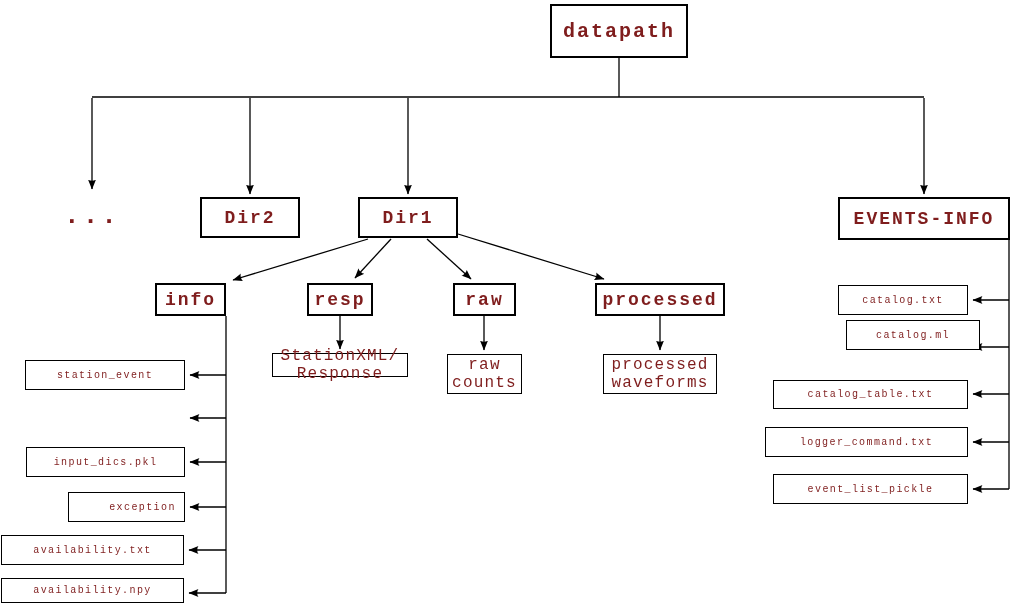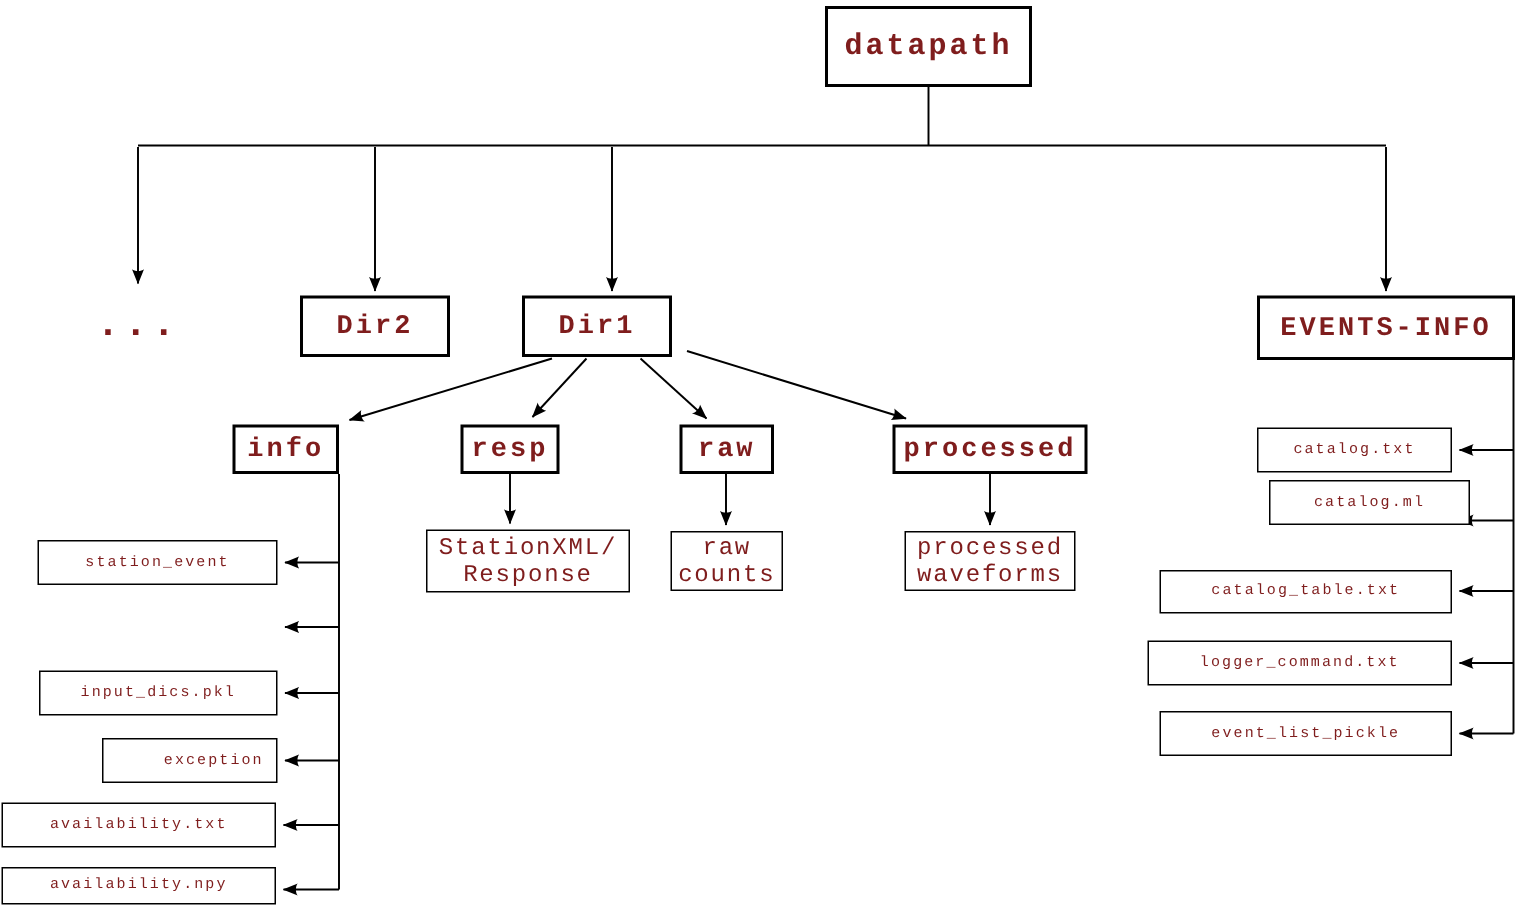--- a/index.html
+++ b/index.html
@@ -107,29 +107,29 @@
       <path d="M1009,394 H973" marker-end="url(#ah)"></path>
       <path d="M1009,442 H973" marker-end="url(#ah)"></path>
       <path d="M1009,489 H973" marker-end="url(#ah)"></path>
     </g>
   </svg>
 
   <div class="node dir root" style="left:550px; top:4px; width:138px; height:54px;">datapath</div>
 
   <div class="node plain" style="left:62px; top:198px; width:60px; height:36px;">...</div>
   <div class="node dir" style="left:200px; top:197px; width:100px; height:41px;">Dir2</div>
-  <div class="node dir" style="left:348px; top:197px; width:100px; height:41px;">Dir1</div>
+  <div class="node dir" style="left:358px; top:197px; width:100px; height:41px;">Dir1</div>
   <div class="node dir" style="left:838px; top:197px; width:172px; height:43px;">EVENTS-INFO</div>
 
   <div class="node dir" style="left:155px; top:283px; width:71px; height:33px;">info</div>
   <div class="node dir" style="left:307px; top:283px; width:66px; height:33px;">resp</div>
   <div class="node dir" style="left:453px; top:283px; width:63px; height:33px;">raw</div>
   <div class="node dir" style="left:595px; top:283px; width:130px; height:33px;">processed</div>
 
-  <div class="node leaf2" style="left:272px; top:353px; width:136px; height:42px;margin-left:12px;">
+  <div class="node leaf2" style="left:272px; top:353px; width:136px; height:24px;">
     <span>StationXML/</span>
     <span>Response</span>
   </div>
   <div class="node leaf2" style="left:447px; top:354px; width:75px; height:40px;">
     <span>raw</span>
     <span>counts</span>
   </div>
   <div class="node leaf2" style="left:603px; top:354px; width:114px; height:40px;">
     <span>processed</span>
     <span>waveforms</span>

